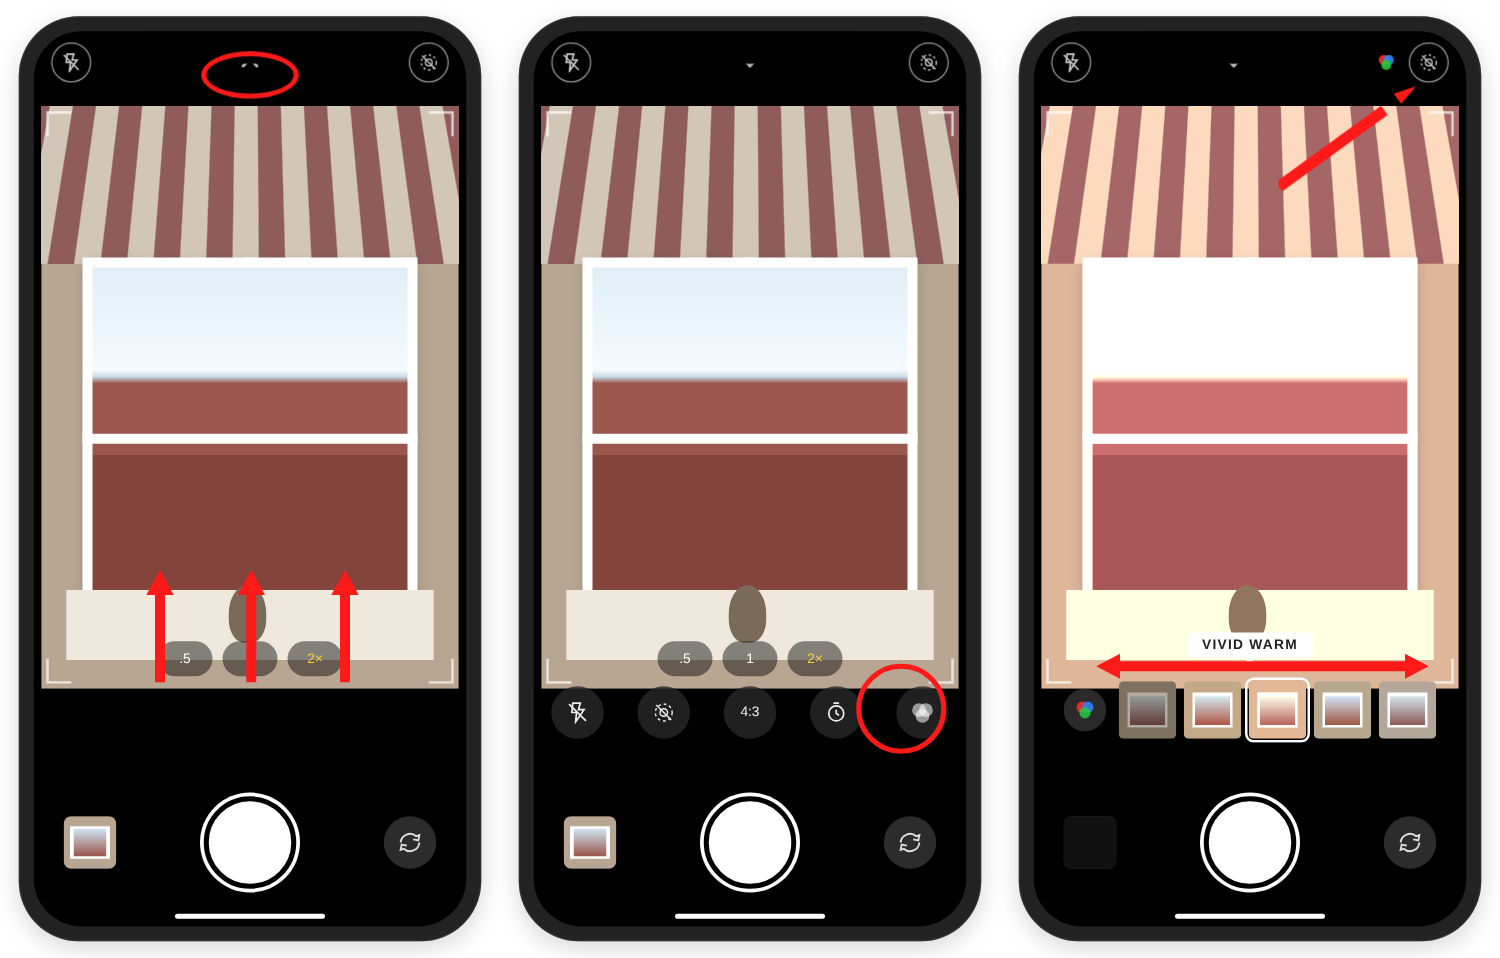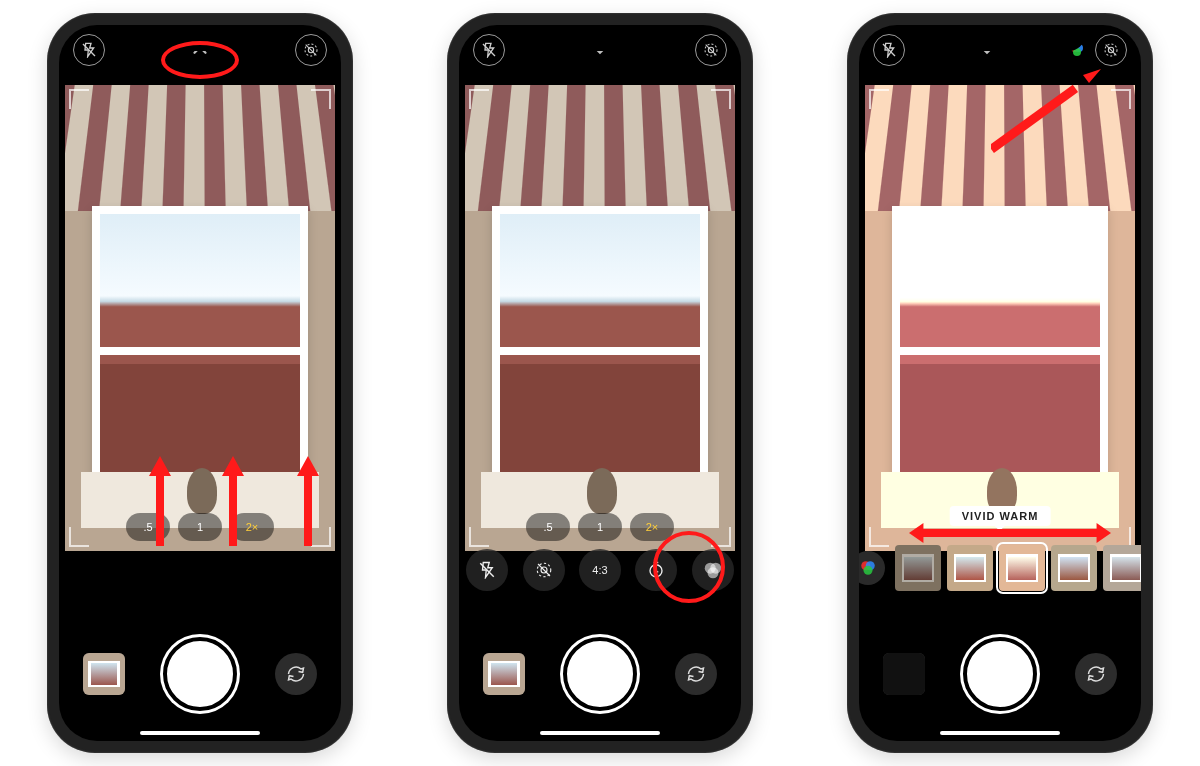--- a/index.html
+++ b/index.html
@@ -7,21 +7,21 @@
     padding: 0;
     background: #fff;
     font-family: -apple-system, "SF Pro Text", "Helvetica Neue", Arial, sans-serif;
     width: 1200px;
     height: 766px;
     display: flex;
     justify-content: space-around;
     align-items: center;
   }
   .phone {
-    width: 306px;
+    width: 370px;
     height: 740px;
     background: #222;
     border-radius: 48px;
     padding: 12px;
     box-sizing: border-box;
     position: relative;
     box-shadow: inset 0 0 2px #555, 0 6px 20px rgba(0,0,0,.15);
   }
   .screen {
     position: relative;

